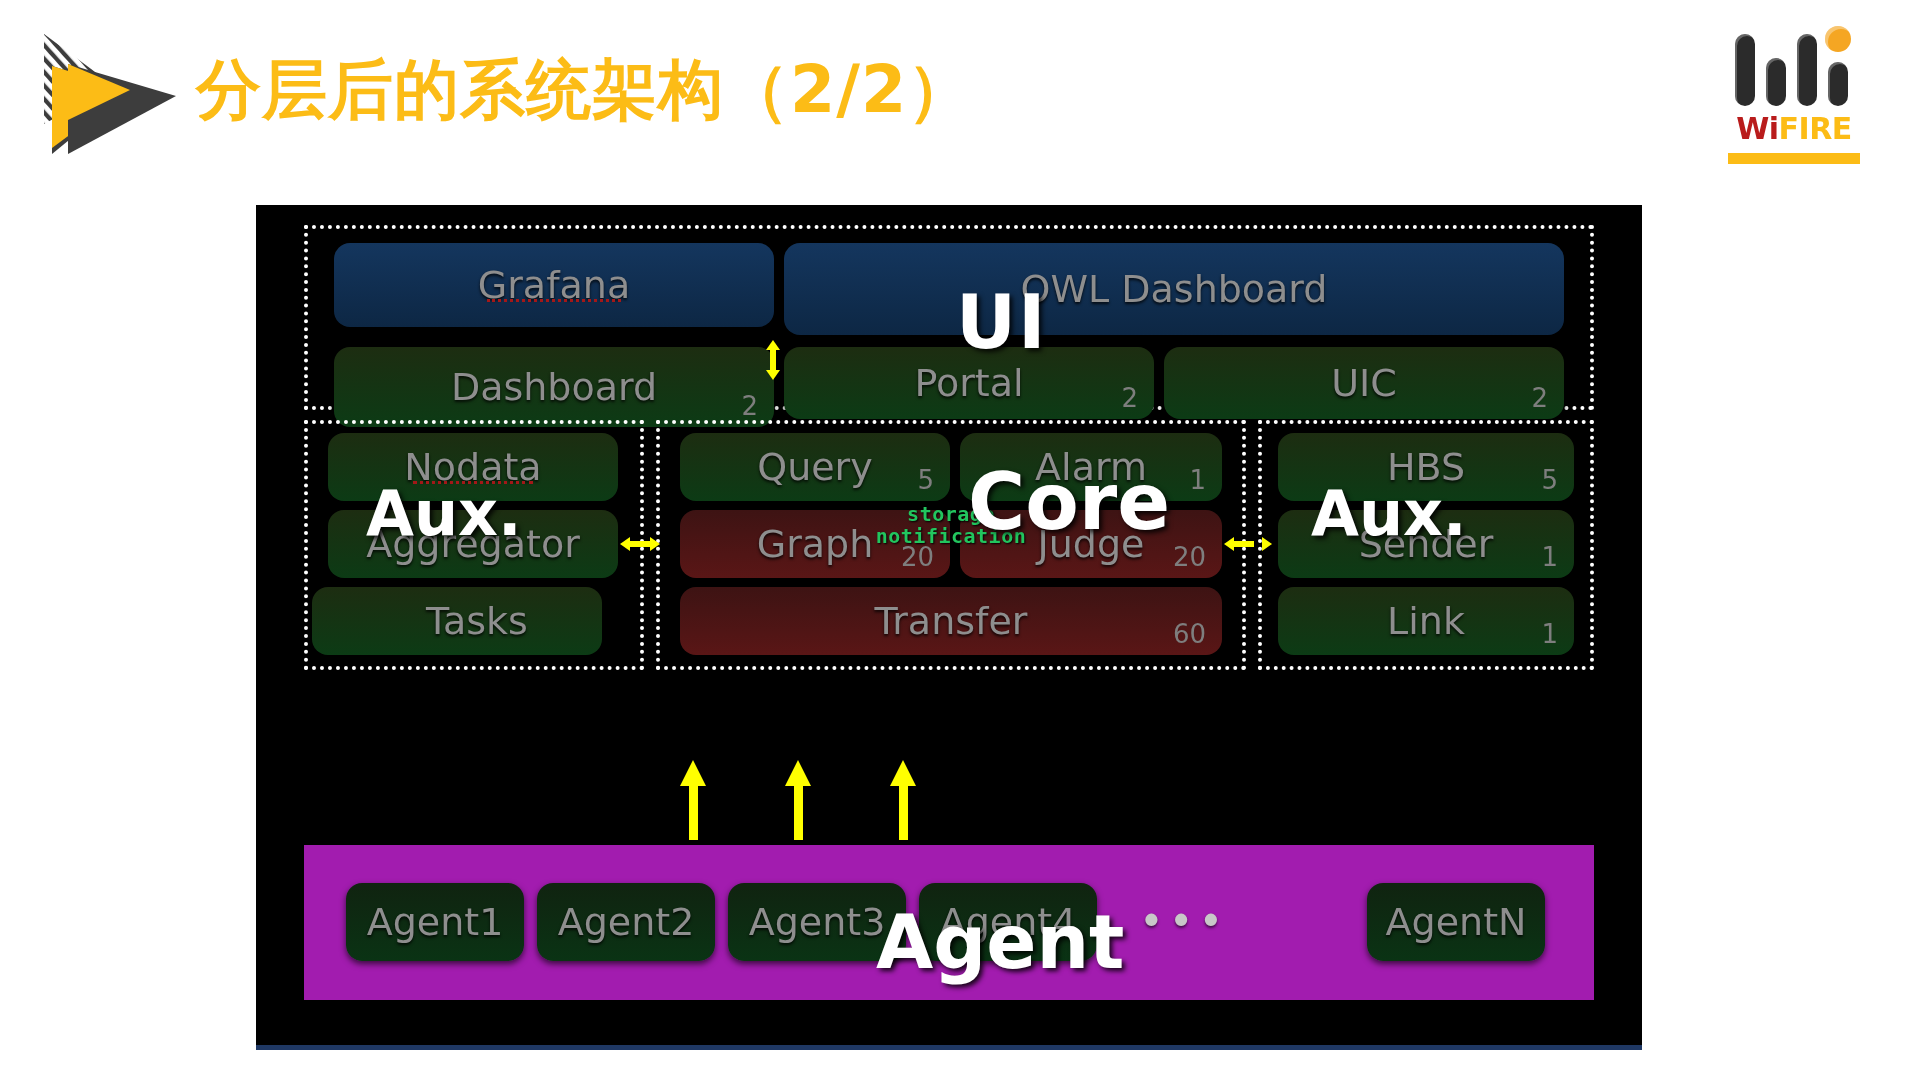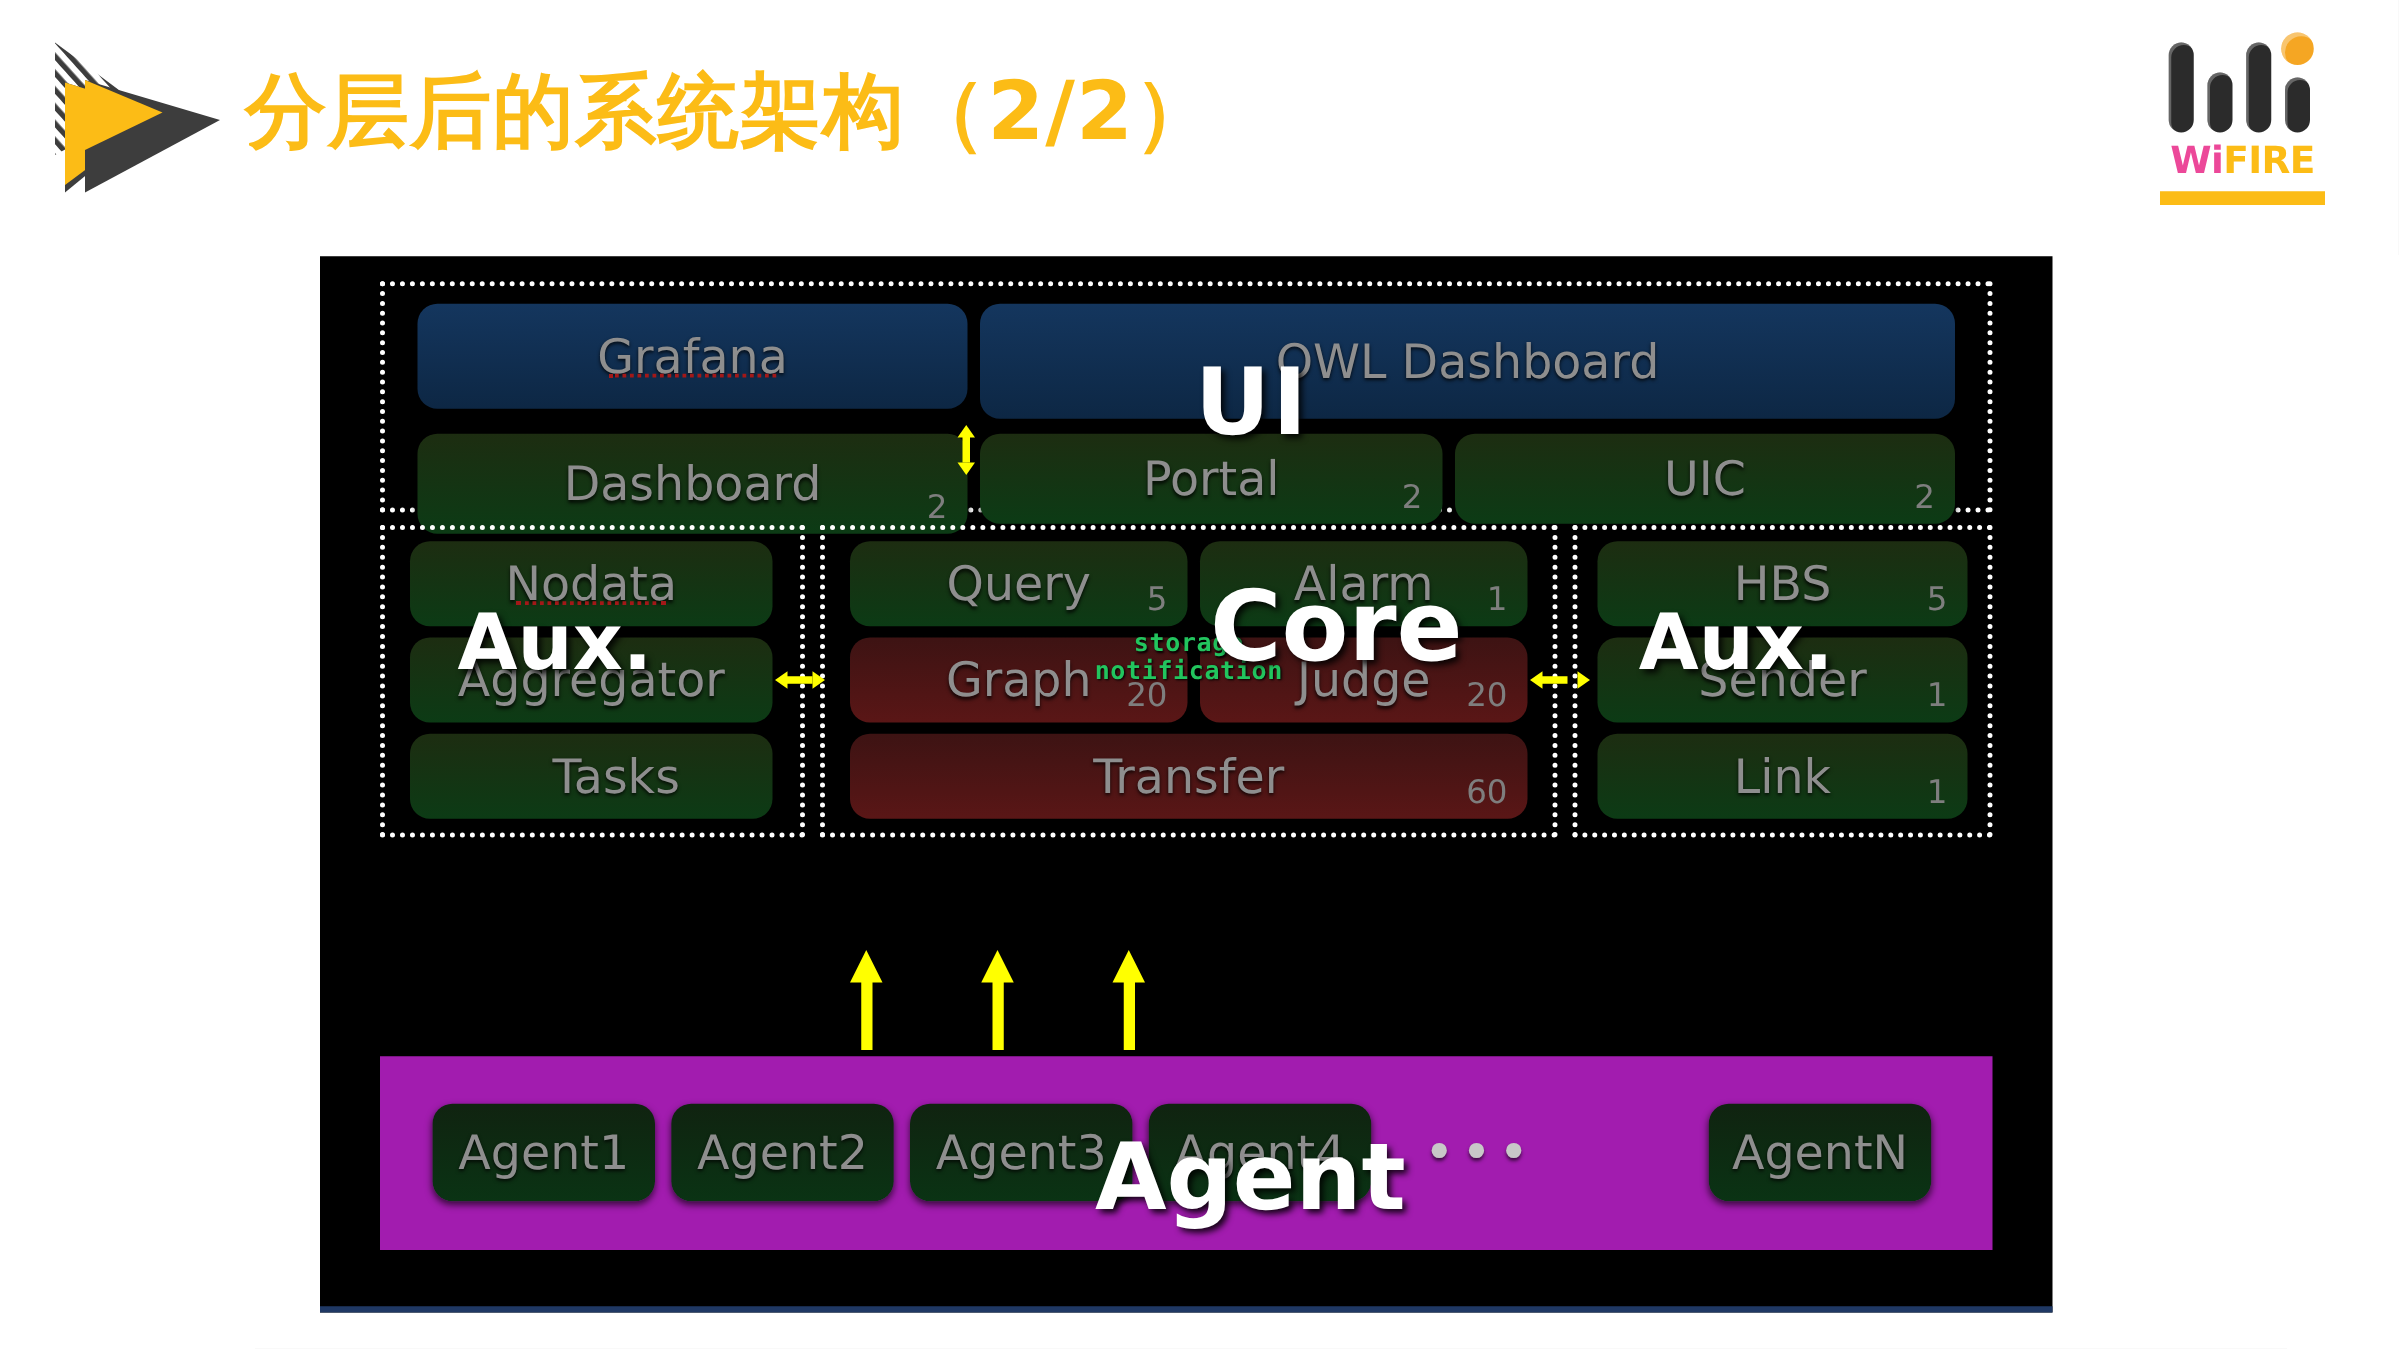--- a/index.html
+++ b/index.html
@@ -36,21 +36,21 @@
   .dot {
     position: absolute; left: 90px; top: 0px; width: 26px; height: 26px;
     background: #f5a623; border-radius: 50%;
     box-shadow: inset 3px 3px 0 rgba(255,255,255,.35);
   }
   .brand-word {
     text-align: center; margin-top: 5px;
     font-family: "DejaVu Sans", sans-serif;
     font-size: 30px; font-weight: 700; letter-spacing: -0.5px;
   }
-  .brand-word .wi { color: #ec4899; }
+  .brand-word .wi { color: #b91c1c; }
   .brand-word .fire { color: #fcbc16; }
   .brand-rule { width: 132px; height: 11px; background: #fcbc16; margin: 7px auto 0; }
 
   
   .canvas {
     position: absolute; left: 256px; top: 205px;
     width: 1386px; height: 845px;
     background: #000000;
     border-bottom: 5px solid #1f3864;
   }
@@ -225,21 +225,21 @@
 
     <div class="layer-cap cap-ui">UI</div>
 
     <div class="group aux-l"></div>
     <div class="chip green" style="left:72px; top:228px; width:290px; height:68px;">
       <span class="lbl mis">Nodata</span>
     </div>
     <div class="chip green" style="left:72px; top:305px; width:290px; height:68px;">
       <span class="lbl">Aggregator</span>
     </div>
-    <div class="chip green" style="left:72px; top:382px; width:290px; height:68px;padding-left:40px;">
+    <div class="chip green" style="left:56px; top:382px; width:290px; height:68px;padding-left:40px;">
       <span class="lbl">Tasks</span>
     </div>
     <div class="layer-cap cap-aux-l">Aux.</div>
 
     <div class="group core"></div>
     <div class="chip green" style="left:424px; top:228px; width:270px; height:68px;">
       <span class="lbl">Query</span>
       <span class="cnt">5</span>
     </div>
     <div class="chip green" style="left:704px; top:228px; width:262px; height:68px;">

